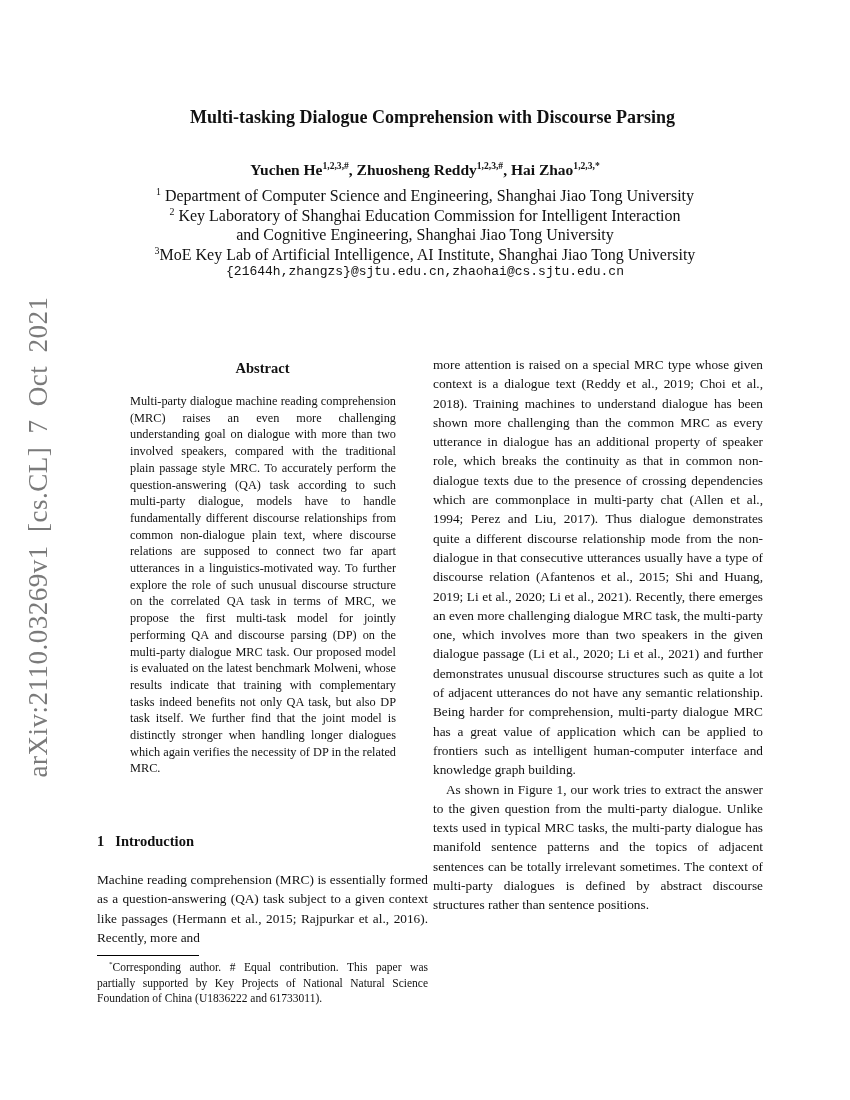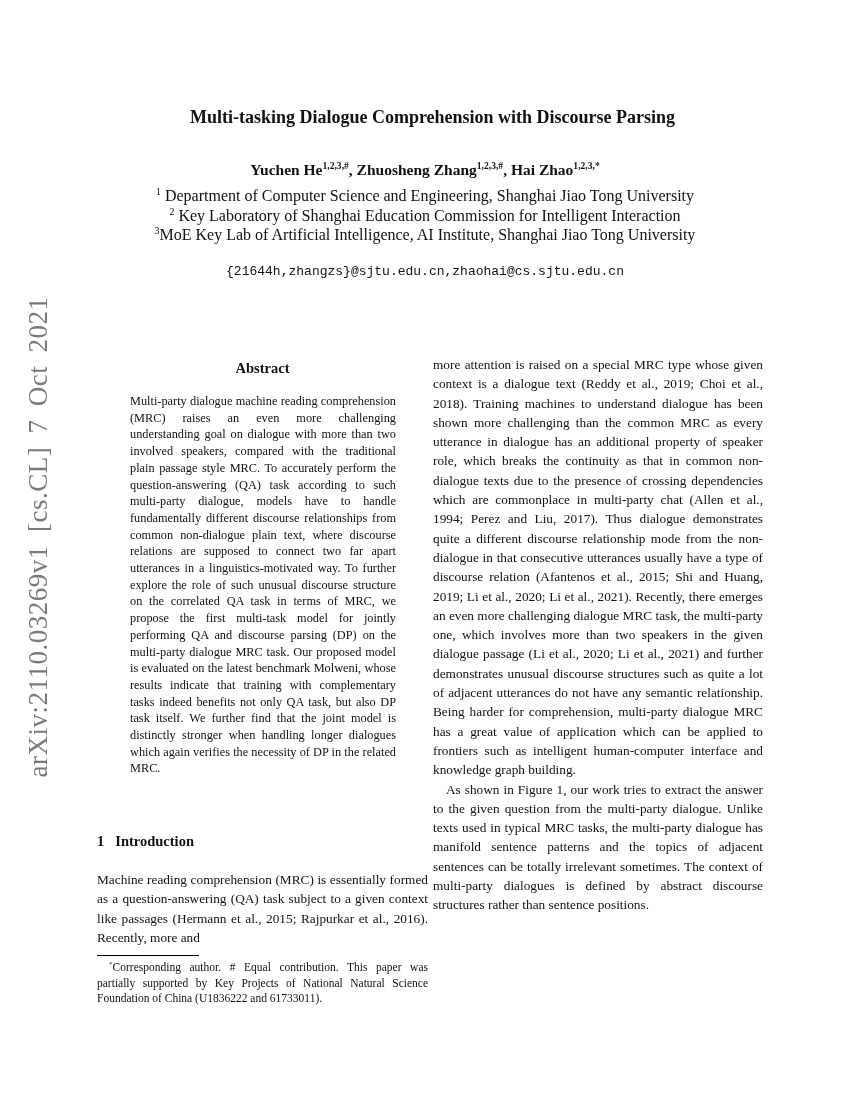--- a/index.html
+++ b/index.html
@@ -161,26 +161,27 @@
 </head>
 <body>
 
 <div class="page">
 
   <div class="watermark">arXiv:2110.03269v1 [cs.CL] 7 Oct 2021</div>
 
   <h1 class="title">Multi-tasking Dialogue Comprehension with Discourse Parsing</h1>
 
   <div class="authors">
-    <span><span>Yuchen He</span><sup>1,2,3,#</sup></span><span>, </span><span><span>Zhuosheng Zhang</span><sup>1,2,3,#</sup></span><span>, </span><span><span>Hai Zhao</span><sup>1,2,3,*</sup></span>
+    <span><span>Yuchen He</span><sup>1,2,3,#</sup></span><span>, </span><span><span>Zhuosheng Reddy</span><sup>1,2,3,#</sup></span><span>, </span><span><span>Hai Zhao</span><sup>1,2,3,*</sup></span>
   </div>
 
   <div class="affiliations">
     <div><sup>1</sup><span> Department of Computer Science and Engineering, Shanghai Jiao Tong University</span></div>
     <div><sup>2</sup><span> Key Laboratory of Shanghai Education Commission for Intelligent Interaction</span></div>
+    <div><span>and Cognitive Engineering, Shanghai Jiao Tong University</span></div>
     <div><sup>3</sup><span>MoE Key Lab of Artificial Intelligence, AI Institute, Shanghai Jiao Tong University</span></div>
   </div>
 
   <div class="email">{21644h,zhangzs}@sjtu.edu.cn,zhaohai@cs.sjtu.edu.cn</div>
 
   <div class="col-left">
     <h2 class="abstract-heading">Abstract</h2>
     <p class="abstract-body">Multi-party dialogue machine reading comprehension (MRC) raises an even more challenging understanding goal on dialogue with more than two involved speakers, compared with the traditional plain passage style MRC. To accurately perform the question-answering (QA) task according to such multi-party dialogue, models have to handle fundamentally different discourse relationships from common non-dialogue plain text, where discourse relations are supposed to connect two far apart utterances in a linguistics-motivated way. To further explore the role of such unusual discourse structure on the correlated QA task in terms of MRC, we propose the first multi-task model for jointly performing QA and discourse parsing (DP) on the multi-party dialogue MRC task. Our proposed model is evaluated on the latest benchmark Molweni, whose results indicate that training with complementary tasks indeed benefits not only QA task, but also DP task itself. We further find that the joint model is distinctly stronger when handling longer dialogues which again verifies the necessity of DP in the related MRC.</p>
 
     <h2 class="section-heading">

